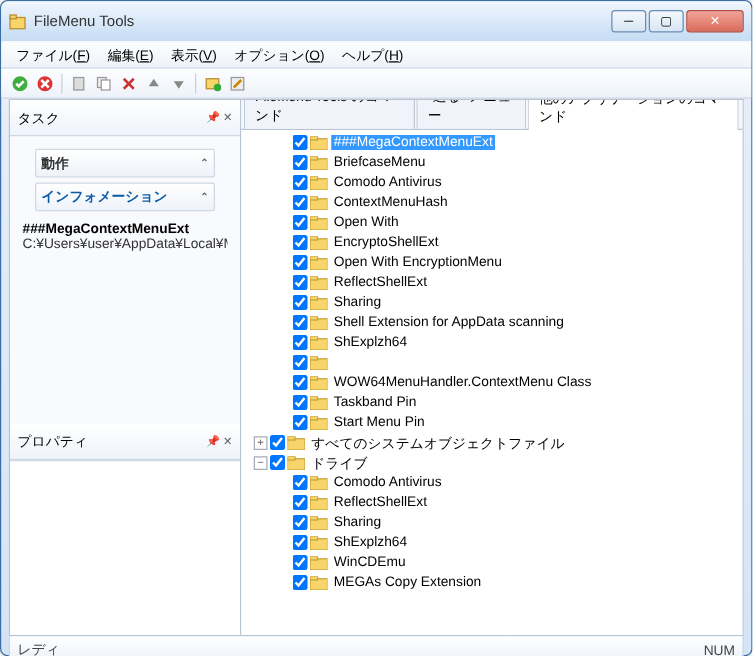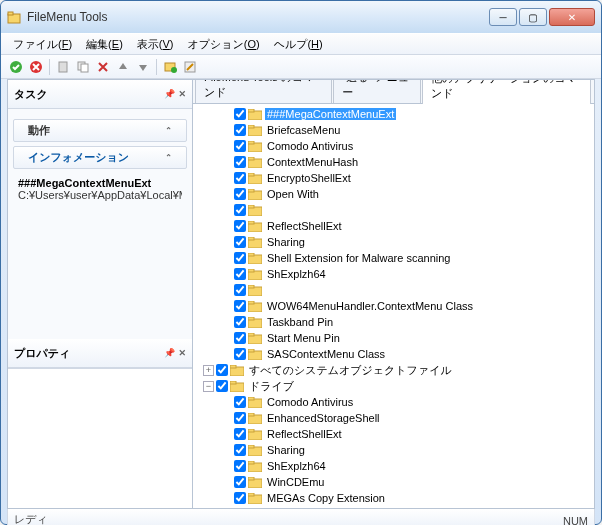--- a/index.html
+++ b/index.html
@@ -12,24 +12,24 @@
 .win-btn { width: 28px; height: 18px; border: 1px solid #6b8db5; border-radius: 3px; background: linear-gradient(180deg, #f4f8fc, #d6e6f5); display: flex; align-items: center; justify-content: center; font-size: 10px; cursor: pointer; }
 .win-btn.close { width: 46px; background: linear-gradient(180deg, #f3a398, #d96c5a); border-color: #b04a3a; color: #fff; }
 .menubar { height: 22px; padding: 0 6px; display: flex; align-items: center; gap: 2px; background: linear-gradient(180deg, #fdfdfd, #eef3fa); border-top: 1px solid #fff; border-bottom: 1px solid #d0d8e4; }
 .menu-item { padding: 2px 6px; cursor: pointer; }
 .menu-item .ul { text-decoration: underline; }
 .toolbar { height: 24px; padding: 0 6px; display: flex; align-items: center; gap: 2px; background: linear-gradient(180deg, #fcfdff, #eef3fa); border-bottom: 1px solid #d0d8e4; }
 .tb-btn { width: 18px; height: 18px; display: flex; align-items: center; justify-content: center; cursor: pointer; }
 .tb-sep { width: 1px; height: 16px; background: #c8d0dc; margin: 0 2px; }
 .content { display: flex; height: 430px; background: #fff; margin: 0 6px; border: 1px solid #b8c4d4; }
 .left-pane { width: 185px; border-right: 1px solid #b8c4d4; display: flex; flex-direction: column; background: #f8fafd; }
-.pane-hdr { height: 20px; padding: 14px 6px; display: flex; align-items: center; justify-content: space-between; background: linear-gradient(180deg, #fff, #eef3fa); border-bottom: 1px solid #d0d8e4; font-size: 11px; font-weight: bold; }
+.pane-hdr { height: 20px; padding: 14px 6px; display: flex; align-items: center; justify-content: space-between; background: linear-gradient(180deg, #fff, #eef3fa); border-bottom: 1px solid #d0d8e4; font-size: 11px; }
 .pin { font-size: 9px; color: #666; cursor: pointer; }
 .task-body { padding: 6px 4px; }
-.section-hdr { background: linear-gradient(180deg, #fff, #eef3fa); border: 1px solid #d0d8e4; border-radius: 2px; padding: 3px 14px; margin: 4px 1px; display: flex; justify-content: space-between; align-items: center; font-weight: bold; color: #333; }
+.section-hdr { background: linear-gradient(180deg, #fff, #eef3fa); border: 1px solid #d0d8e4; border-radius: 2px; padding: 3px 4px; margin: 4px 16px; display: flex; justify-content: space-between; align-items: center; font-weight: bold; color: #333; }
 .section-hdr.info { color: #0b5aa6; }
 .chev { font-size: 8px; color: #666; }
 .info-body { padding: 4px 6px; font-size: 11px; }
 .info-body b { font-weight: bold; }
 .info-path { color: #333; white-space: nowrap; overflow: hidden; }
 .prop-hdr { margin-top: auto; text-align: right; }
 .prop-body { height: 140px; background: #fff; border-top: 1px solid #d0d8e4; }
 .right-pane { flex: 1; display: flex; flex-direction: column; overflow: hidden; }
 .tabs { height: 24px; display: flex; align-items: flex-end; padding: 0 2px; border-bottom: 1px solid #b8c4d4; background: #f4f7fb; }
 .tab { padding: 3px 8px; border: 1px solid #c0c8d4; border-bottom: none; margin-right: 1px; background: #f0f4fa; border-radius: 3px 3px 0 0; cursor: pointer; font-size: 11px; }
@@ -215,44 +215,45 @@
           <div class="tree-row">
             <span class="t-indent" style="width:26px"></span>
             <span class="t-noexp"></span>
             <input type="checkbox" class="t-chk" checked="" style="">
             <span class="t-folder">
               <svg width="14" height="11">
                 <rect x="0" y="2" width="14" height="9" fill="#f7d56a" stroke="#c9a23a"></rect>
                 <rect x="0" y="0" width="6" height="3" fill="#f7d56a" stroke="#c9a23a"></rect>
               </svg>
             </span>
+            <span class="t-label">Open With</span>
+          </div>
+          <div class="tree-row">
+            <span class="t-indent" style="width:26px"></span>
+            <span class="t-noexp"></span>
+            <input type="checkbox" class="t-chk" checked="" style="">
+            <span class="t-folder">
+              <svg width="14" height="11">
+                <rect x="0" y="2" width="14" height="9" fill="#f7d56a" stroke="#c9a23a"></rect>
+                <rect x="0" y="0" width="6" height="3" fill="#f7d56a" stroke="#c9a23a"></rect>
+              </svg>
+            </span>
             <span class="t-label">EncryptoShellExt</span>
           </div>
           <div class="tree-row">
             <span class="t-indent" style="width:26px"></span>
             <span class="t-noexp"></span>
             <input type="checkbox" class="t-chk" checked="" style="">
             <span class="t-folder">
               <svg width="14" height="11">
                 <rect x="0" y="2" width="14" height="9" fill="#f7d56a" stroke="#c9a23a"></rect>
                 <rect x="0" y="0" width="6" height="3" fill="#f7d56a" stroke="#c9a23a"></rect>
               </svg>
             </span>
-            <span class="t-label">Open With</span>
-          </div>
-          <div class="tree-row">
-            <span class="t-indent" style="width:26px"></span>
-            <span class="t-noexp"></span>
-            <input type="checkbox" class="t-chk" checked="" style="">
-            <span class="t-folder">
-              <svg width="14" height="11">
-                <rect x="0" y="2" width="14" height="9" fill="#f7d56a" stroke="#c9a23a"></rect>
-                <rect x="0" y="0" width="6" height="3" fill="#f7d56a" stroke="#c9a23a"></rect>
-              </svg>
-            </span>
+            <span class="t-label">Open With EncryptionMenu</span>
           </div>
           <div class="tree-row">
             <span class="t-indent" style="width:26px"></span>
             <span class="t-noexp"></span>
             <input type="checkbox" class="t-chk" checked="" style="">
             <span class="t-folder">
               <svg width="14" height="11">
                 <rect x="0" y="2" width="14" height="9" fill="#f7d56a" stroke="#c9a23a"></rect>
                 <rect x="0" y="0" width="6" height="3" fill="#f7d56a" stroke="#c9a23a"></rect>
               </svg>
@@ -274,21 +275,21 @@
           <div class="tree-row">
             <span class="t-indent" style="width:26px"></span>
             <span class="t-noexp"></span>
             <input type="checkbox" class="t-chk" checked="" style="">
             <span class="t-folder">
               <svg width="14" height="11">
                 <rect x="0" y="2" width="14" height="9" fill="#f7d56a" stroke="#c9a23a"></rect>
                 <rect x="0" y="0" width="6" height="3" fill="#f7d56a" stroke="#c9a23a"></rect>
               </svg>
             </span>
-            <span class="t-label">Shell Extension for Malware scanning</span>
+            <span class="t-label">Shell Extension for AppData scanning</span>
           </div>
           <div class="tree-row">
             <span class="t-indent" style="width:26px"></span>
             <span class="t-noexp"></span>
             <input type="checkbox" class="t-chk" checked="" style="">
             <span class="t-folder">
               <svg width="14" height="11">
                 <rect x="0" y="2" width="14" height="9" fill="#f7d56a" stroke="#c9a23a"></rect>
                 <rect x="0" y="0" width="6" height="3" fill="#f7d56a" stroke="#c9a23a"></rect>
               </svg>
@@ -334,32 +335,20 @@
             <span class="t-indent" style="width:26px"></span>
             <span class="t-noexp"></span>
             <input type="checkbox" class="t-chk" checked="" style="">
             <span class="t-folder">
               <svg width="14" height="11">
                 <rect x="0" y="2" width="14" height="9" fill="#f7d56a" stroke="#c9a23a"></rect>
                 <rect x="0" y="0" width="6" height="3" fill="#f7d56a" stroke="#c9a23a"></rect>
               </svg>
             </span>
             <span class="t-label">Start Menu Pin</span>
-          </div>
-          <div class="tree-row">
-            <span class="t-indent" style="width:26px"></span>
-            <span class="t-noexp"></span>
-            <input type="checkbox" class="t-chk" checked="" style="">
-            <span class="t-folder">
-              <svg width="14" height="11">
-                <rect x="0" y="2" width="14" height="9" fill="#f7d56a" stroke="#c9a23a"></rect>
-                <rect x="0" y="0" width="6" height="3" fill="#f7d56a" stroke="#c9a23a"></rect>
-              </svg>
-            </span>
-            <span class="t-label">SASContextMenu Class</span>
           </div>
           <div class="tree-row">
             <span class="t-indent" style="width:8px"></span>
             <span class="t-exp">+</span>
             <input type="checkbox" class="t-chk" checked="" style="">
             <span class="t-folder">
               <svg width="14" height="11">
                 <rect x="0" y="2" width="14" height="9" fill="#f7d56a" stroke="#c9a23a"></rect>
                 <rect x="0" y="0" width="6" height="3" fill="#f7d56a" stroke="#c9a23a"></rect>
               </svg>
@@ -382,32 +371,20 @@
             <span class="t-indent" style="width:26px"></span>
             <span class="t-noexp"></span>
             <input type="checkbox" class="t-chk" checked="" style="">
             <span class="t-folder">
               <svg width="14" height="11">
                 <rect x="0" y="2" width="14" height="9" fill="#f7d56a" stroke="#c9a23a"></rect>
                 <rect x="0" y="0" width="6" height="3" fill="#f7d56a" stroke="#c9a23a"></rect>
               </svg>
             </span>
             <span class="t-label">Comodo Antivirus</span>
-          </div>
-          <div class="tree-row">
-            <span class="t-indent" style="width:26px"></span>
-            <span class="t-noexp"></span>
-            <input type="checkbox" class="t-chk" checked="" style="">
-            <span class="t-folder">
-              <svg width="14" height="11">
-                <rect x="0" y="2" width="14" height="9" fill="#f7d56a" stroke="#c9a23a"></rect>
-                <rect x="0" y="0" width="6" height="3" fill="#f7d56a" stroke="#c9a23a"></rect>
-              </svg>
-            </span>
-            <span class="t-label">EnhancedStorageShell</span>
           </div>
           <div class="tree-row">
             <span class="t-indent" style="width:26px"></span>
             <span class="t-noexp"></span>
             <input type="checkbox" class="t-chk" checked="" style="">
             <span class="t-folder">
               <svg width="14" height="11">
                 <rect x="0" y="2" width="14" height="9" fill="#f7d56a" stroke="#c9a23a"></rect>
                 <rect x="0" y="0" width="6" height="3" fill="#f7d56a" stroke="#c9a23a"></rect>
               </svg>

